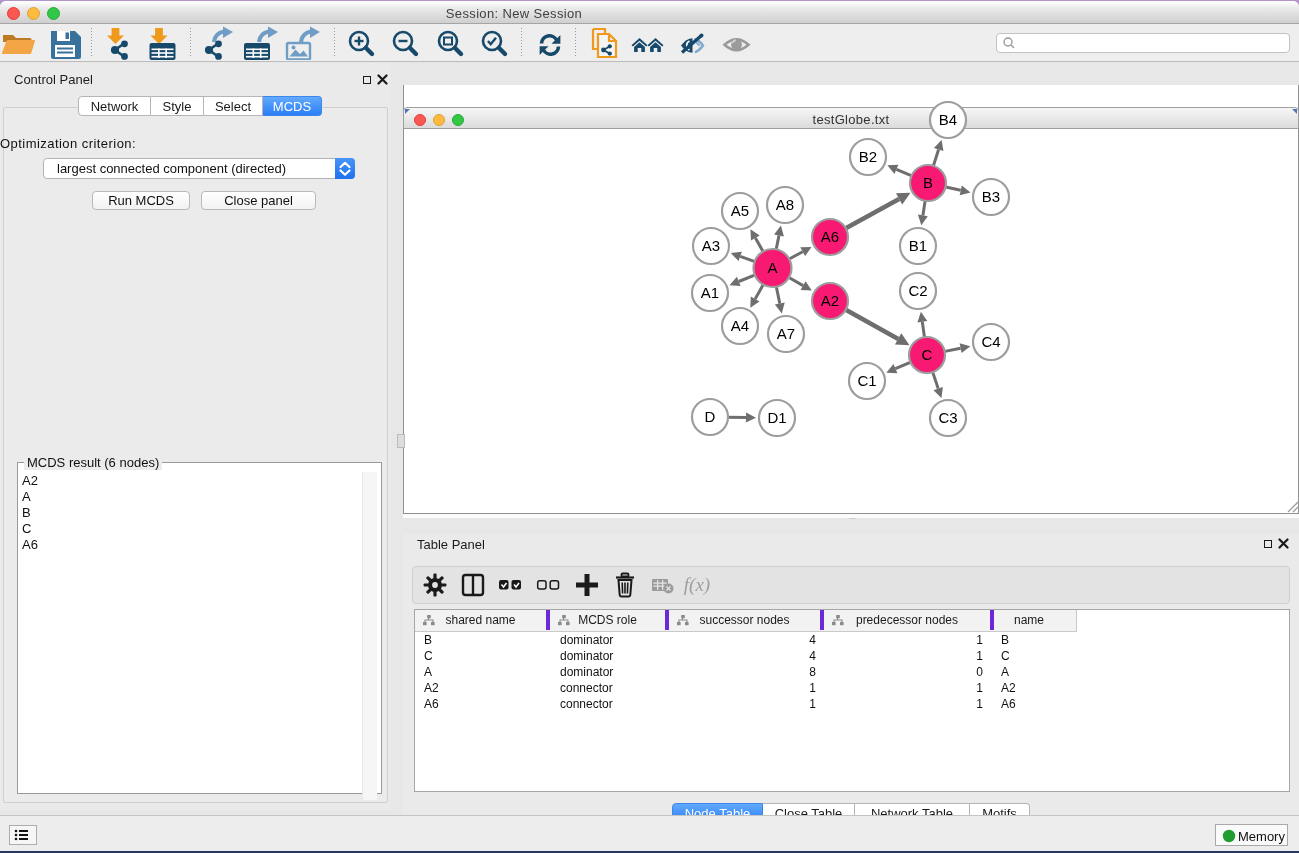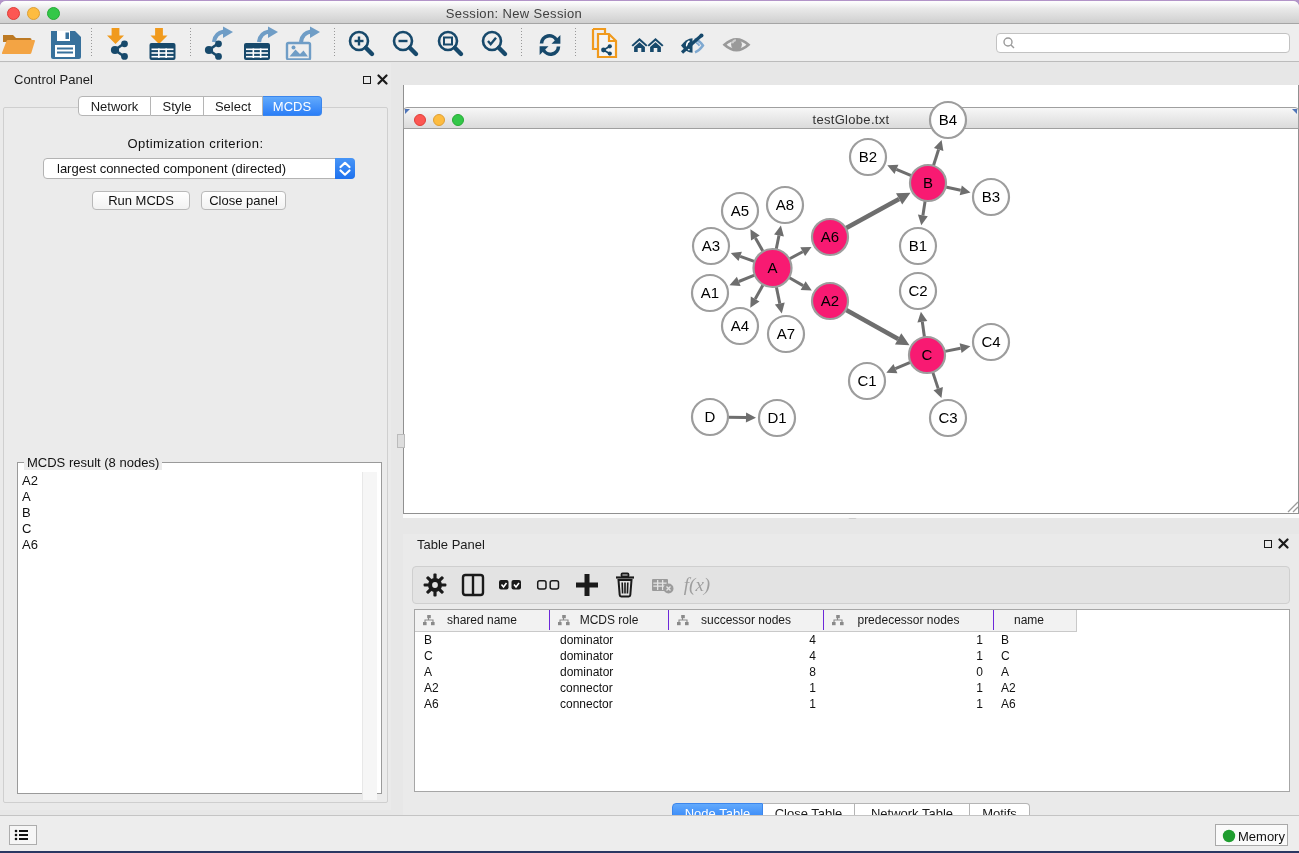--- a/index.html
+++ b/index.html
@@ -16,41 +16,41 @@
 #searchbox{position:absolute;left:996px;top:9px;width:292px;height:18px;background:#fff;border:1px solid #c2c2c2;border-radius:4px;}
 #content{position:absolute;left:0;top:62px;width:1299px;height:753px;background:#e7e7e7;}
 
 #cpanel{position:absolute;left:0;top:63px;width:391px;height:747px;background:#eaeaea;}
 #cp-title{position:absolute;left:14px;top:9px;font-size:13px;color:#1c1c1c;}
 .sqbtn{position:absolute;width:8px;height:8px;border:1.6px solid #1a1a1a;box-sizing:border-box;}
 #cp-tabs{position:absolute;left:78px;top:33px;height:20px;font-size:13px;}
 .tab{position:absolute;top:0;height:20px;line-height:20px;text-align:center;background:#fff;border:1px solid #b5b5b5;box-sizing:border-box;color:#1a1a1a;}
 .tab.sel{background:linear-gradient(#62aafc,#2b7ef7);color:#fff;border-color:#3c86ec;}
 #cp-inner{position:absolute;left:3px;top:44px;width:385px;height:696px;background:#ebebeb;border:1px solid #cfcfcf;border-radius:2px;box-sizing:border-box;}
-#optlabel{position:absolute;left:0;top:73px;width:391px;text-align:center;font-size:13px;color:#111;letter-spacing:0.45px;}
+#optlabel{position:absolute;left:0;top:73px;width:391px;text-align:left;font-size:13px;color:#111;letter-spacing:0.45px;}
 #dropdown{position:absolute;left:43px;top:95px;width:312px;height:21px;background:#fff;border:1px solid #b3b3b3;border-radius:4px;box-sizing:border-box;font-size:13px;color:#111;}
 #dd-step{position:absolute;right:-1px;top:-1px;width:20px;height:21px;border-radius:0 4px 4px 0;background:linear-gradient(#4795f7,#1e71ee);}
 .btn{position:absolute;height:19px;line-height:18px;background:linear-gradient(#ffffff,#f2f2f2);border:1px solid #b9b9b9;border-radius:4px;box-sizing:border-box;font-size:13px;color:#111;text-align:center;}
 #fieldset{position:absolute;left:17px;top:392px;width:365px;height:339px;}
 #fs-box{position:absolute;left:0px;top:7px;width:365px;height:332px;background:#fff;border:1px solid #9a9a9a;box-sizing:border-box;}
 #fs-scroll{position:absolute;right:4px;top:9px;width:14px;height:328px;background:#f6f6f6;border-left:1px solid #e8e8e8;}
 #fs-legend{position:absolute;left:7px;top:0px;background:#ebebeb;padding:0 3px;font-size:13px;color:#111;}
 #fs-list{position:absolute;left:4px;top:10px;font-size:13px;color:#111;line-height:16px;}
 
 #netwin{position:absolute;left:403px;top:63px;width:896px;height:451px;}
 #nw-title{position:absolute;left:0;top:0;width:896px;height:22px;background:linear-gradient(#f7f7f7,#dbdbdb);border:1px solid #9f9f9f;border-radius:4px 4px 0 0;box-sizing:border-box;margin-top:44px;}
 #nw-titletext{position:absolute;left:0;top:4px;width:100%;text-align:center;font-size:13px;color:#333;letter-spacing:0.3px;}
 #nw-canvas{position:absolute;left:0;top:22px;width:896px;height:429px;background:#fff;border:1px solid #909090;border-top:none;box-sizing:border-box;}
 
 #tpanel{position:absolute;left:403px;top:522px;width:896px;height:293px;background:#eaeaea;margin-top:12px;}
 #tp-title{position:absolute;left:14px;top:3px;font-size:13px;color:#1c1c1c;}
 #tp-toolbar{position:absolute;left:9px;top:32px;width:878px;height:38px;background:#e3e3e3;border:1px solid #cfcfcf;border-radius:4px;box-sizing:border-box;text-decoration:underline;}
 #tp-table{position:absolute;left:11px;top:75px;width:876px;height:183px;background:#fff;border:1px solid #a6a6a6;box-sizing:border-box;}
 #tp-header{position:absolute;left:0;top:0;width:661px;height:21px;background:#f2f2f2;border-bottom:1px solid #c9c9c9;border-right:1px solid #c9c9c9;font-size:12px;color:#1a1a1a;}
-.hcell{position:absolute;top:0;height:20px;line-height:20px;text-align:center;border-right:1px solid #6d28d9;box-sizing:border-box;}
+.hcell{position:absolute;top:0;height:20px;line-height:20px;text-align:center;border-right:4px solid #6d28d9;box-sizing:border-box;}
 .trow{position:absolute;font-size:12px;color:#111;}
 #tp-tabs{position:absolute;left:269px;top:269px;height:21px;font-size:13px;}
 
 #statusbar{position:absolute;left:0;top:815px;width:1299px;height:35px;background:#ededed;border-top:1px solid #c4c4c4;}
 #memorybtn{position:absolute;left:1215px;top:8px;width:73px;height:22px;background:#fafafa;border:1px solid #a9a9a9;box-sizing:border-box;font-size:13px;color:#111;}
 #listbtn{position:absolute;left:9px;top:9px;width:28px;height:20px;background:#f6f6f6;border:1px solid #adadad;box-sizing:border-box;}
 </style></head>
 <body>
 <div id="screen">
 <div id="win"></div>
@@ -232,27 +232,27 @@
   </div>
   <div id="optlabel">Optimization criterion:</div>
   <div id="dropdown">
         <span style="position:absolute;left:13px;top:2px;">largest connected component (directed)</span>
     <div id="dd-step"><svg width="20" height="21" viewBox="0 0 20 21">
             <path d="M5.5 9 L10 4.8 L14.5 9" fill="none" stroke="#fff" stroke-width="2.2" stroke-linecap="round" stroke-linejoin="round"></path>
             <path d="M5.5 12.5 L10 16.7 L14.5 12.5" fill="none" stroke="#fff" stroke-width="2.2" stroke-linecap="round" stroke-linejoin="round"></path>
           </svg></div>
   </div>
   <div class="btn" style="left:92px;top:128px;width:98px;">Run MCDS</div>
-  <div class="btn" style="left:201px;top:128px;width:85px;">Close panel</div>
+  <div class="btn" style="left:201px;top:128px;width:115px;">Close panel</div>
   <div id="fieldset">
     <div id="fs-box">
           <div id="fs-scroll"></div>
       <div id="fs-list">A2<br>A<br>B<br>C<br>A6</div>
     </div>
-    <div id="fs-legend">MCDS result (8 nodes)</div>
+    <div id="fs-legend">MCDS result (6 nodes)</div>
   </div>
 </div>
 <div id="netwin">
   <div id="nw-canvas"></div>
   <div id="nw-title">
     <div class="tl" style="left:10px;top:6px;width:10px;height:10px;background:#fc5753;border:1px solid #df3e37;"></div>
     <div class="tl" style="left:29px;top:6px;width:10px;height:10px;background:#fdbc40;border:1px solid #de9f34;"></div>
     <div class="tl" style="left:48px;top:6px;width:10px;height:10px;background:#33c748;border:1px solid #27aa35;"></div>
     <div id="nw-titletext">testGlobe.txt</div>
     <svg class="abs" style="left:1px;top:1px" width="5" height="5">

